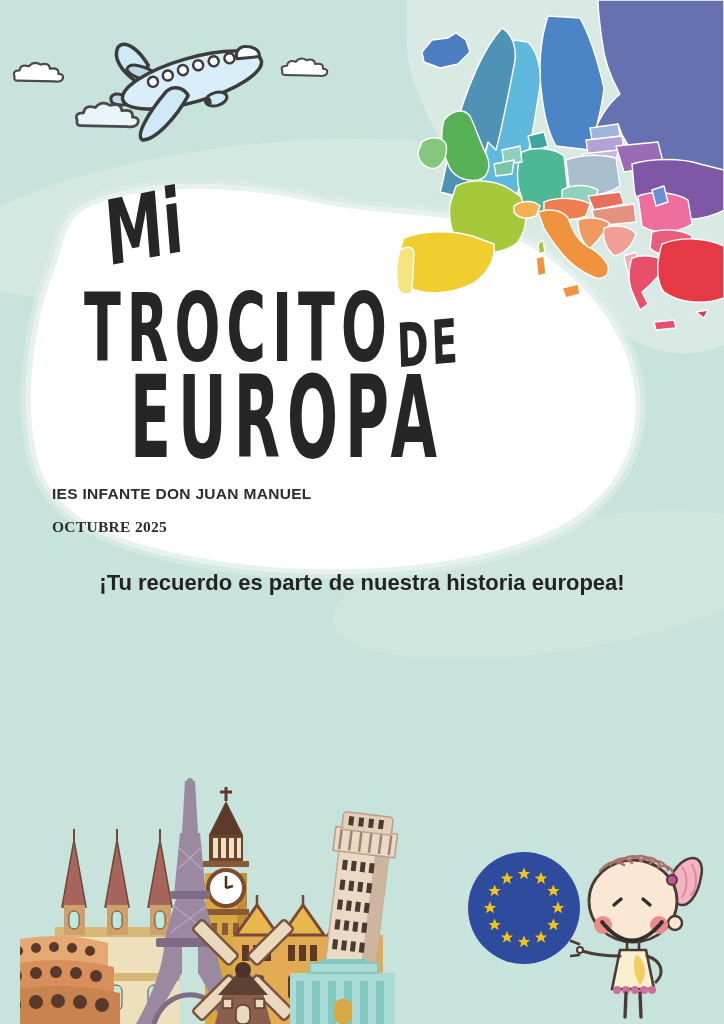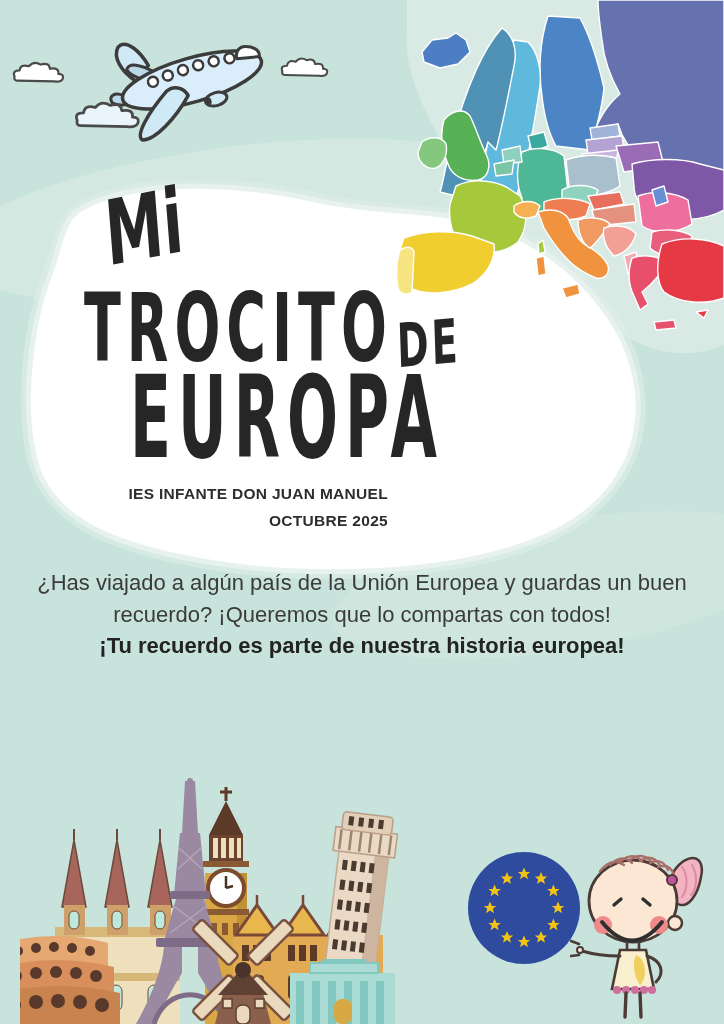--- a/index.html
+++ b/index.html
@@ -17,24 +17,24 @@
   .word{
     position:absolute; font-family:"DejaVu Sans", sans-serif; font-weight:bold;
     color:#262626; white-space:nowrap; transform-origin:left top; line-height:1;
   }
   #w-mi{left:102px; top:190px; font-size:58px; transform:scaleY(1.55) rotate(-7deg);}
   #w-trocito{left:84px; top:282px; font-size:54px; letter-spacing:6px; transform:scaleY(1.75);}
   #w-de{left:396px; top:316px; font-size:38px; letter-spacing:3px; transform:scaleY(1.6) rotate(-3deg);}
   #w-europa{left:130px; top:360px; font-size:60px; letter-spacing:7px; transform:scaleY(1.9);}
   
   #school-block{
-    position:absolute; left:52px; top:485px; width:336px; text-align:right;
+    position:absolute; left:52px; top:485px; width:336px; text-align:left;
     color:#2d2d2d; font-weight:bold; font-size:15.5px; letter-spacing:0.3px;
   }
-  #school-block .date{margin-top:9px;}
+  #school-block .date{margin-top:15px;font-family:Liberation Serif, serif;}
   
   #body-block{
     position:absolute; left:0; top:567px; width:724px; padding:0 26px;
     box-sizing:border-box; text-align:center; color:#3b3b3b;
     font-size:22px; line-height:1.44;
   }
   #body-block p{margin:0;}
   #body-block .highlight{font-weight:bold; color:#232323;}
   .cam{
     display:inline-block; width:25px; height:16px; background:#1c1c1c;
@@ -137,21 +137,20 @@
   <div class="word" id="w-trocito">TROCITO</div>
   <div class="word" id="w-de">DE</div>
   <div class="word" id="w-europa">EUROPA</div>
 
   <div id="school-block">
     <div>IES INFANTE DON JUAN MANUEL</div>
     <div class="date">OCTUBRE 2025</div>
   </div>
 
   <div id="body-block">
-    <p><span>¿Has viajado a algún país de la Unión Europea y guardas un buen recuerdo? ¡Queremos que lo compartas con todos!</span></p>
     <p class="highlight">¡Tu recuerdo es parte de nuestra historia europea!</p>
   </div>
 
   <svg class="abs" style="left:20px; top:777px; width:400px; height:247px;" viewBox="0 0 400 247">
 
     <g>
       <rect x="35" y="150" width="125" height="97" fill="#efe0bd"></rect>
       <rect x="35" y="150" width="125" height="10" fill="#d8b878"></rect>
       <rect x="35" y="196" width="125" height="8" fill="#d8b878"></rect>
       <g fill="#a8655b" stroke="#6b4a3c" stroke-width="1.5">

